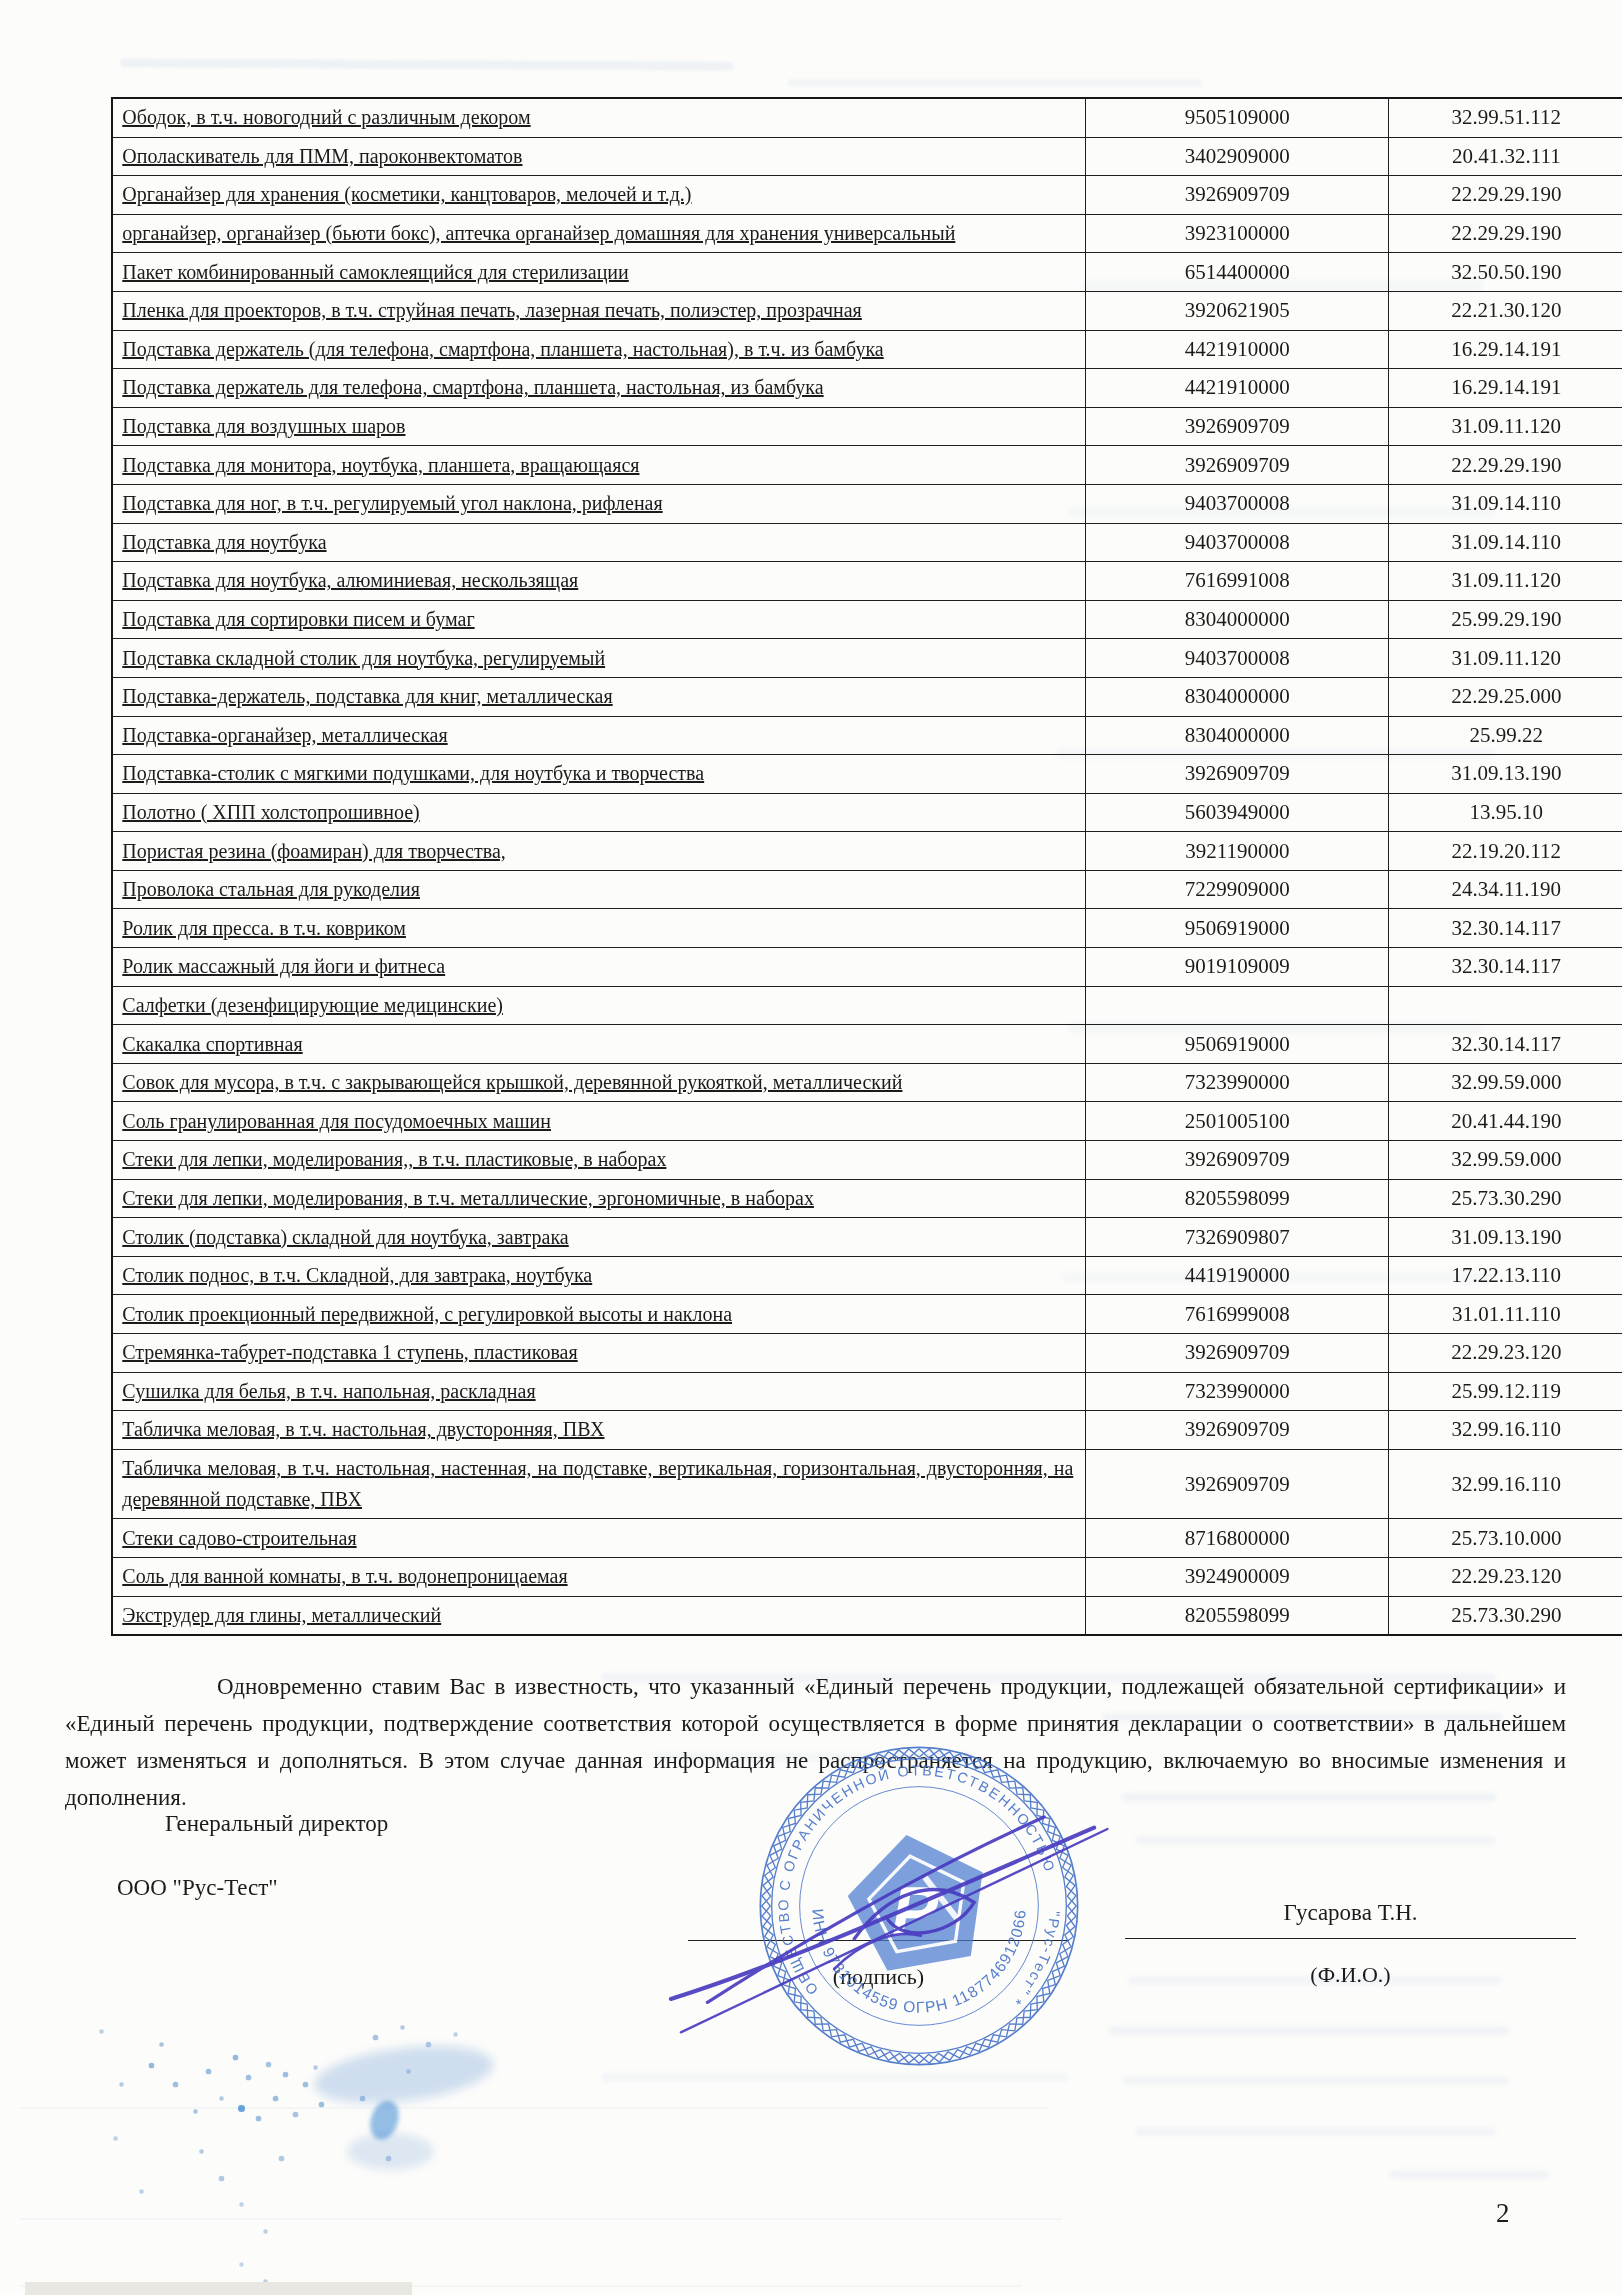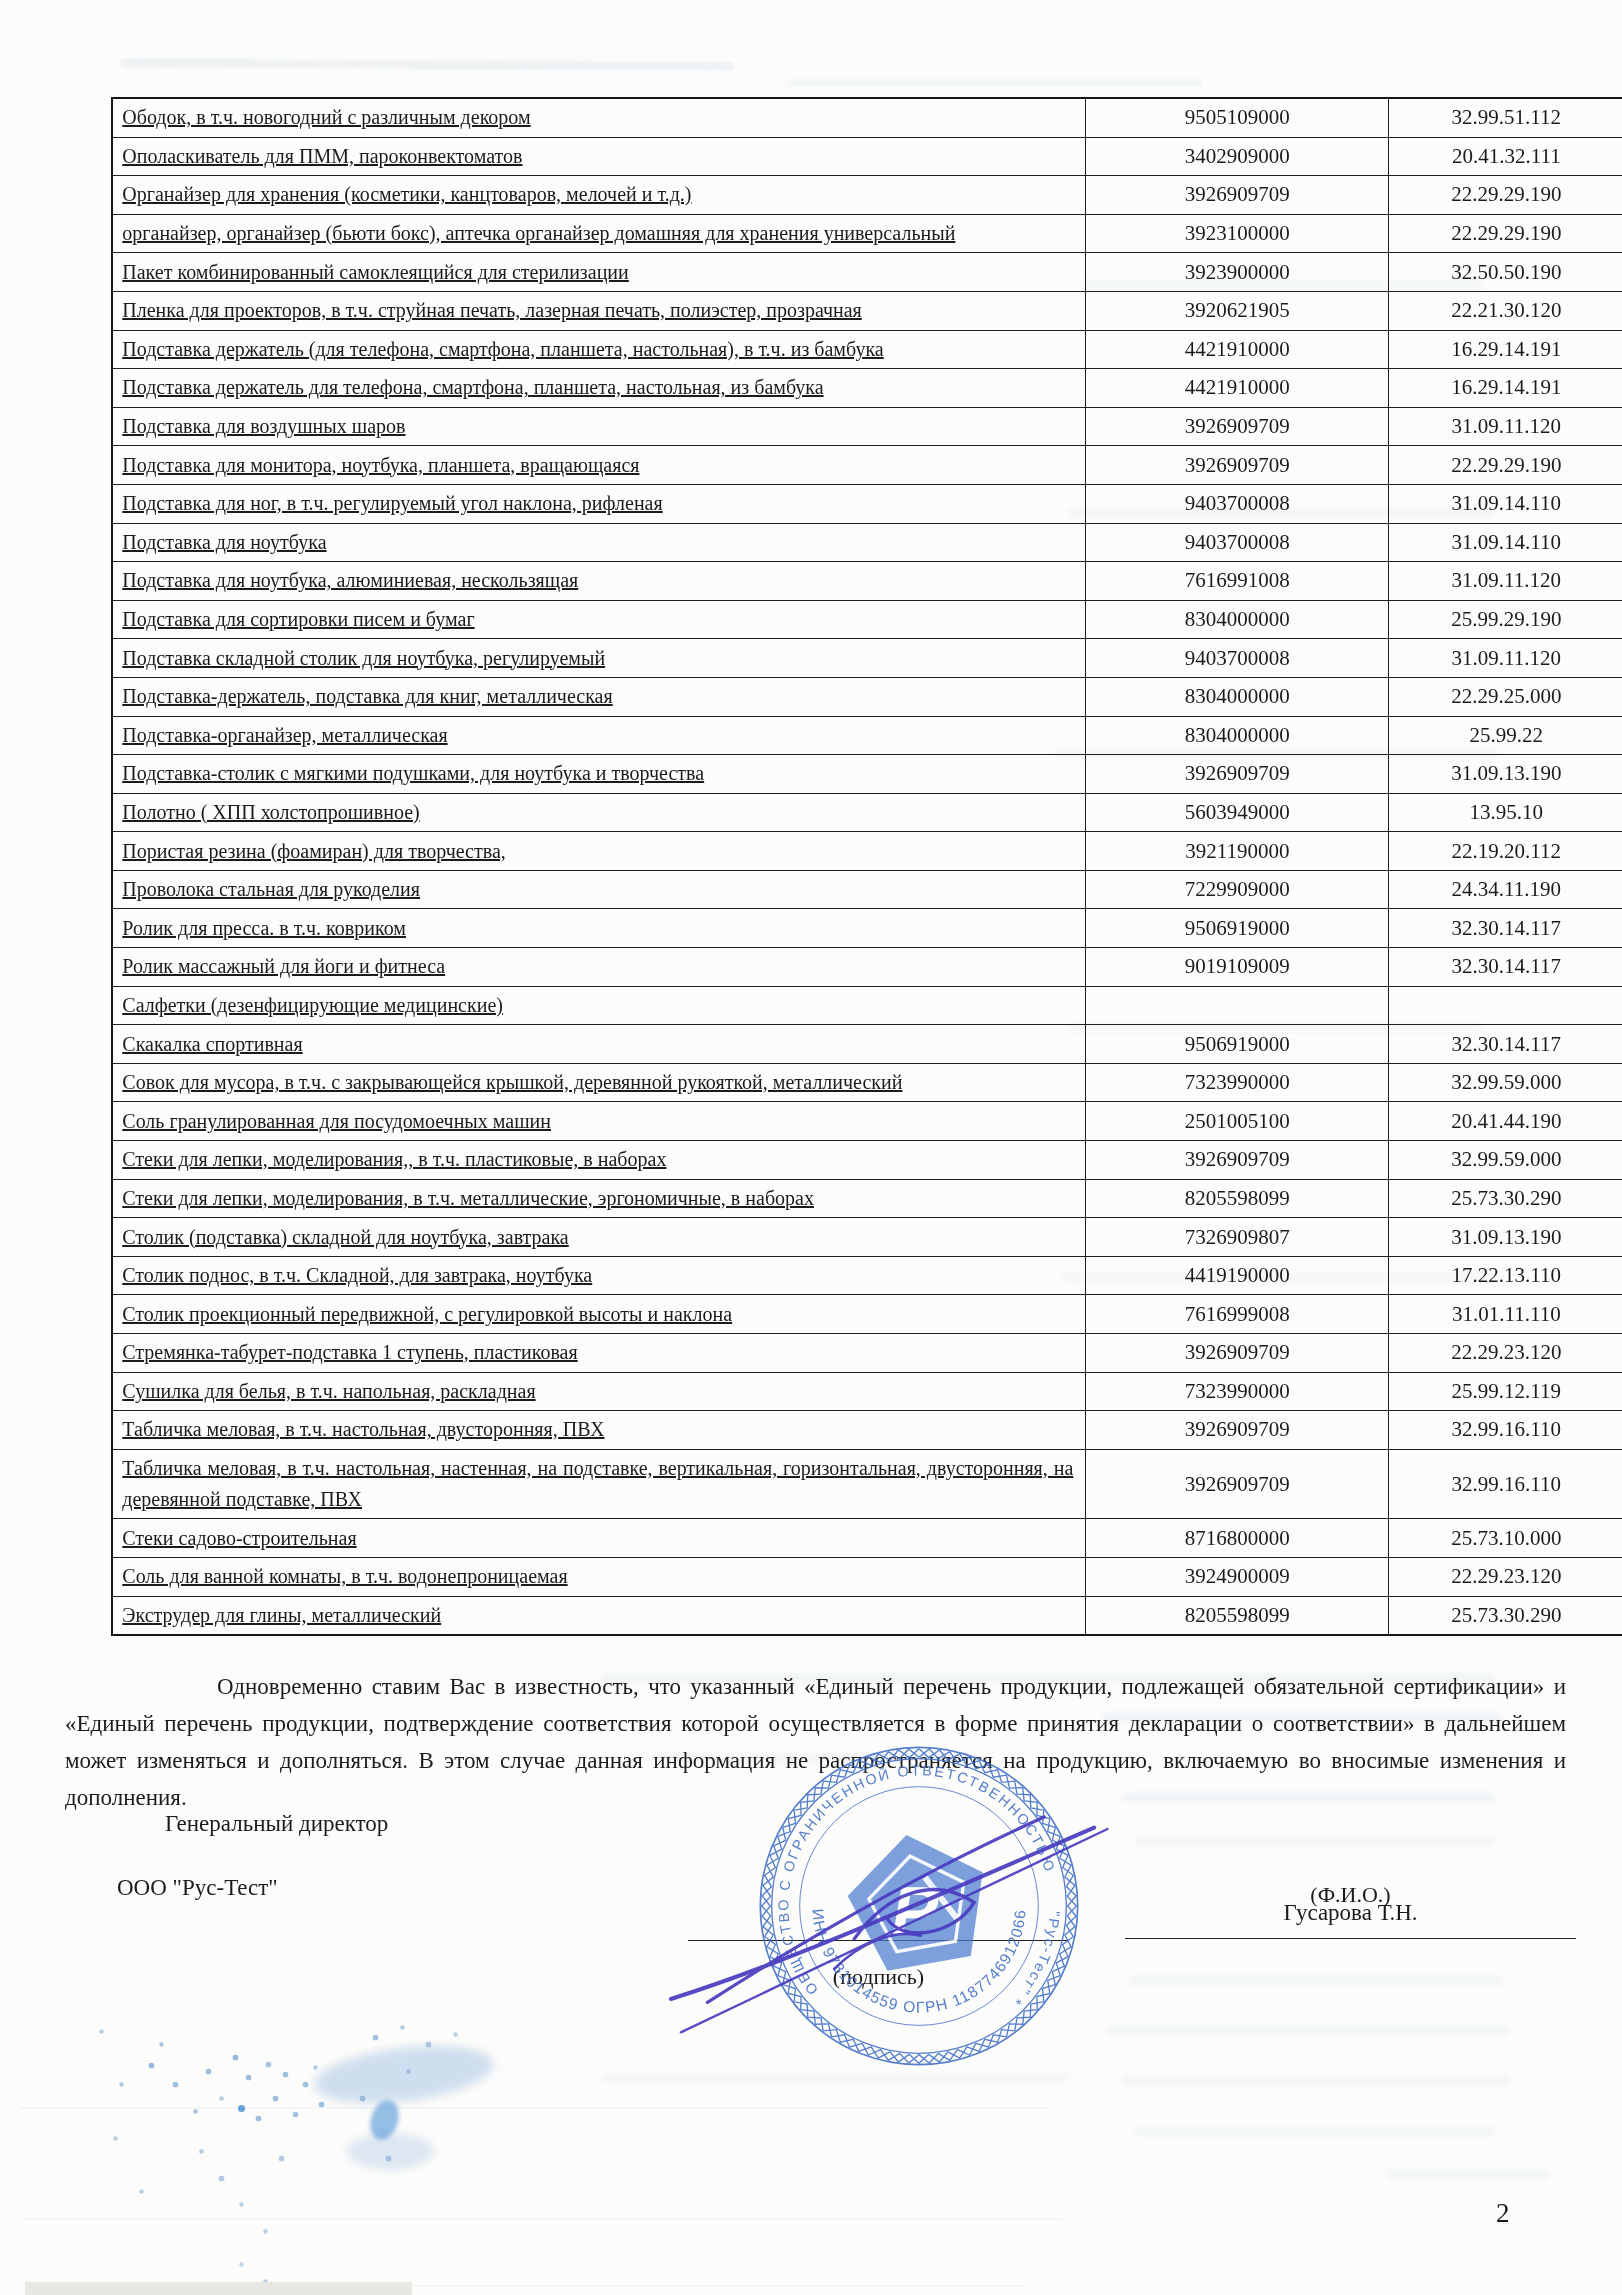--- a/index.html
+++ b/index.html
@@ -114,21 +114,21 @@
     <td class="c-code">3926909709</td>
     <td class="c-okpd">22.29.29.190</td>
   </tr>
       <tr class="prow">
     <td class="c-name">органайзер, органайзер (бьюти бокс), аптечка органайзер домашняя  для хранения универсальный</td>
     <td class="c-code">3923100000</td>
     <td class="c-okpd">22.29.29.190</td>
   </tr>
       <tr class="prow">
     <td class="c-name">Пакет комбинированный самоклеящийся для стерилизации</td>
-    <td class="c-code">3923900000</td>
+    <td class="c-code">6514400000</td>
     <td class="c-okpd">32.50.50.190</td>
   </tr>
       <tr class="prow">
     <td class="c-name">Пленка для проекторов, в т.ч. струйная печать, лазерная печать, полиэстер, прозрачная</td>
     <td class="c-code">3920621905</td>
     <td class="c-okpd">22.21.30.120</td>
   </tr>
       <tr class="prow">
     <td class="c-name">Подставка держатель (для телефона, смартфона, планшета, настольная), в т.ч. из бамбука</td>
     <td class="c-code">4421910000</td>
@@ -298,21 +298,21 @@
 </table>
 
 <div class="para">Одновременно ставим Вас в известность, что указанный «Единый перечень продукции, подлежащей обязательной сертификации» и «Единый перечень продукции, подтверждение соответствия которой осуществляется в форме принятия декларации о соответствии» в дальнейшем может изменяться и дополняться. В этом случае данная информация не распространяется на продукцию, включаемую во вносимые изменения и дополнения.</div>
 <div class="director">Генеральный директор</div>
 <div class="company">ООО "Рус-Тест"</div>
 
 <div class="sig-line" style="left:688px;top:1940px;width:381px;"></div>
 <div class="sig-caption" style="left:688px;top:1948px;width:381px;">(подпись)</div>
 <div class="fio-name" style="left:1125px;top:1900px;width:451px;">Гусарова Т.Н.</div>
 <div class="sig-line" style="left:1125px;top:1938px;width:451px;"></div>
-<div class="sig-caption" style="left:1125px;top:1866px;width:451px;text-align:center;">(Ф.И.О.)</div>
+<div class="sig-caption" style="left:1125px;top:1946px;width:451px;text-align:center;">(Ф.И.О.)</div>
 
 <div class="stamp-wrap">
   <svg viewBox="0 0 486 486" xmlns="http://www.w3.org/2000/svg">
     <g fill="none" stroke="#3f6dc6">
       <circle cx="243" cy="243" r="238" stroke-width="2.5"></circle>
       <path id="zz1" stroke-width="2" d="M 243.0 7.0 L 257.6 20.5 L 273.8 9.0 L 286.5 24.3 L 304.1 15.0 L 314.7 31.8 L 333.3 25.0 L 341.6 43.0 L 361.0 38.6 L 366.9 57.6 L 386.7 55.8 L 390.0 75.3 L 409.9 76.1 L 410.7 96.0 L 430.2 99.3 L 428.4 119.1 L 447.4 125.0 L 443.0 144.4 L 461.0 152.7 L 454.2 171.3 L 471.0 181.9 L 461.7 199.5 L 477.0 212.2 L 465.5 228.4 L 479.0 243.0 L 465.5 257.6 L 477.0 273.8 L 461.7 286.5 L 471.0 304.1 L 454.2 314.7 L 461.0 333.3 L 443.0 341.6 L 447.4 361.0 L 428.4 366.9 L 430.2 386.7 L 410.7 390.0 L 409.9 409.9 L 390.0 410.7 L 386.7 430.2 L 366.9 428.4 L 361.0 447.4 L 341.6 443.0 L 333.3 461.0 L 314.7 454.2 L 304.1 471.0 L 286.5 461.7 L 273.8 477.0 L 257.6 465.5 L 243.0 479.0 L 228.4 465.5 L 212.2 477.0 L 199.5 461.7 L 181.9 471.0 L 171.3 454.2 L 152.7 461.0 L 144.4 443.0 L 125.0 447.4 L 119.1 428.4 L 99.3 430.2 L 96.0 410.7 L 76.1 409.9 L 75.3 390.0 L 55.8 386.7 L 57.6 366.9 L 38.6 361.0 L 43.0 341.6 L 25.0 333.3 L 31.8 314.7 L 15.0 304.1 L 24.3 286.5 L 9.0 273.8 L 20.5 257.6 L 7.0 243.0 L 20.5 228.4 L 9.0 212.2 L 24.3 199.5 L 15.0 181.9 L 31.8 171.3 L 25.0 152.7 L 43.0 144.4 L 38.6 125.0 L 57.6 119.1 L 55.8 99.3 L 75.3 96.0 L 76.1 76.1 L 96.0 75.3 L 99.3 55.8 L 119.1 57.6 L 125.0 38.6 L 144.4 43.0 L 152.7 25.0 L 171.3 31.8 L 181.9 15.0 L 199.5 24.3 L 212.2 9.0 L 228.4 20.5 L 243.0 7.0"></path>
       <path id="zz2" stroke-width="2" d="M 243.0 20.0 L 258.4 7.5 L 272.1 21.9 L 289.0 11.5 L 300.7 27.6 L 318.9 19.5 L 328.3 37.0 L 347.4 31.3 L 354.5 49.9 L 374.1 46.8 L 378.8 66.1 L 398.6 65.6 L 400.7 85.3 L 420.4 87.4 L 419.9 107.2 L 439.2 111.9 L 436.1 131.5 L 454.7 138.6 L 449.0 157.7 L 466.5 167.1 L 458.4 185.3 L 474.5 197.0 L 464.1 213.9 L 478.5 227.6 L 466.0 243.0 L 478.5 258.4 L 464.1 272.1 L 474.5 289.0 L 458.4 300.7 L 466.5 318.9 L 449.0 328.3 L 454.7 347.4 L 436.1 354.5 L 439.2 374.1 L 419.9 378.8 L 420.4 398.6 L 400.7 400.7 L 398.6 420.4 L 378.8 419.9 L 374.1 439.2 L 354.5 436.1 L 347.4 454.7 L 328.3 449.0 L 318.9 466.5 L 300.7 458.4 L 289.0 474.5 L 272.1 464.1 L 258.4 478.5 L 243.0 466.0 L 227.6 478.5 L 213.9 464.1 L 197.0 474.5 L 185.3 458.4 L 167.1 466.5 L 157.7 449.0 L 138.6 454.7 L 131.5 436.1 L 111.9 439.2 L 107.2 419.9 L 87.4 420.4 L 85.3 400.7 L 65.6 398.6 L 66.1 378.8 L 46.8 374.1 L 49.9 354.5 L 31.3 347.4 L 37.0 328.3 L 19.5 318.9 L 27.6 300.7 L 11.5 289.0 L 21.9 272.1 L 7.5 258.4 L 20.0 243.0 L 7.5 227.6 L 21.9 213.9 L 11.5 197.0 L 27.6 185.3 L 19.5 167.1 L 37.0 157.7 L 31.3 138.6 L 49.9 131.5 L 46.8 111.9 L 66.1 107.2 L 65.6 87.4 L 85.3 85.3 L 87.4 65.6 L 107.2 66.1 L 111.9 46.8 L 131.5 49.9 L 138.6 31.3 L 157.7 37.0 L 167.1 19.5 L 185.3 27.6 L 197.0 11.5 L 213.9 21.9 L 227.6 7.5 L 243.0 20.0"></path>
       <circle cx="243" cy="243" r="221" stroke-width="2"></circle>
       <circle cx="243" cy="243" r="179" stroke-width="1.5" opacity=".9"></circle>
     </g>

